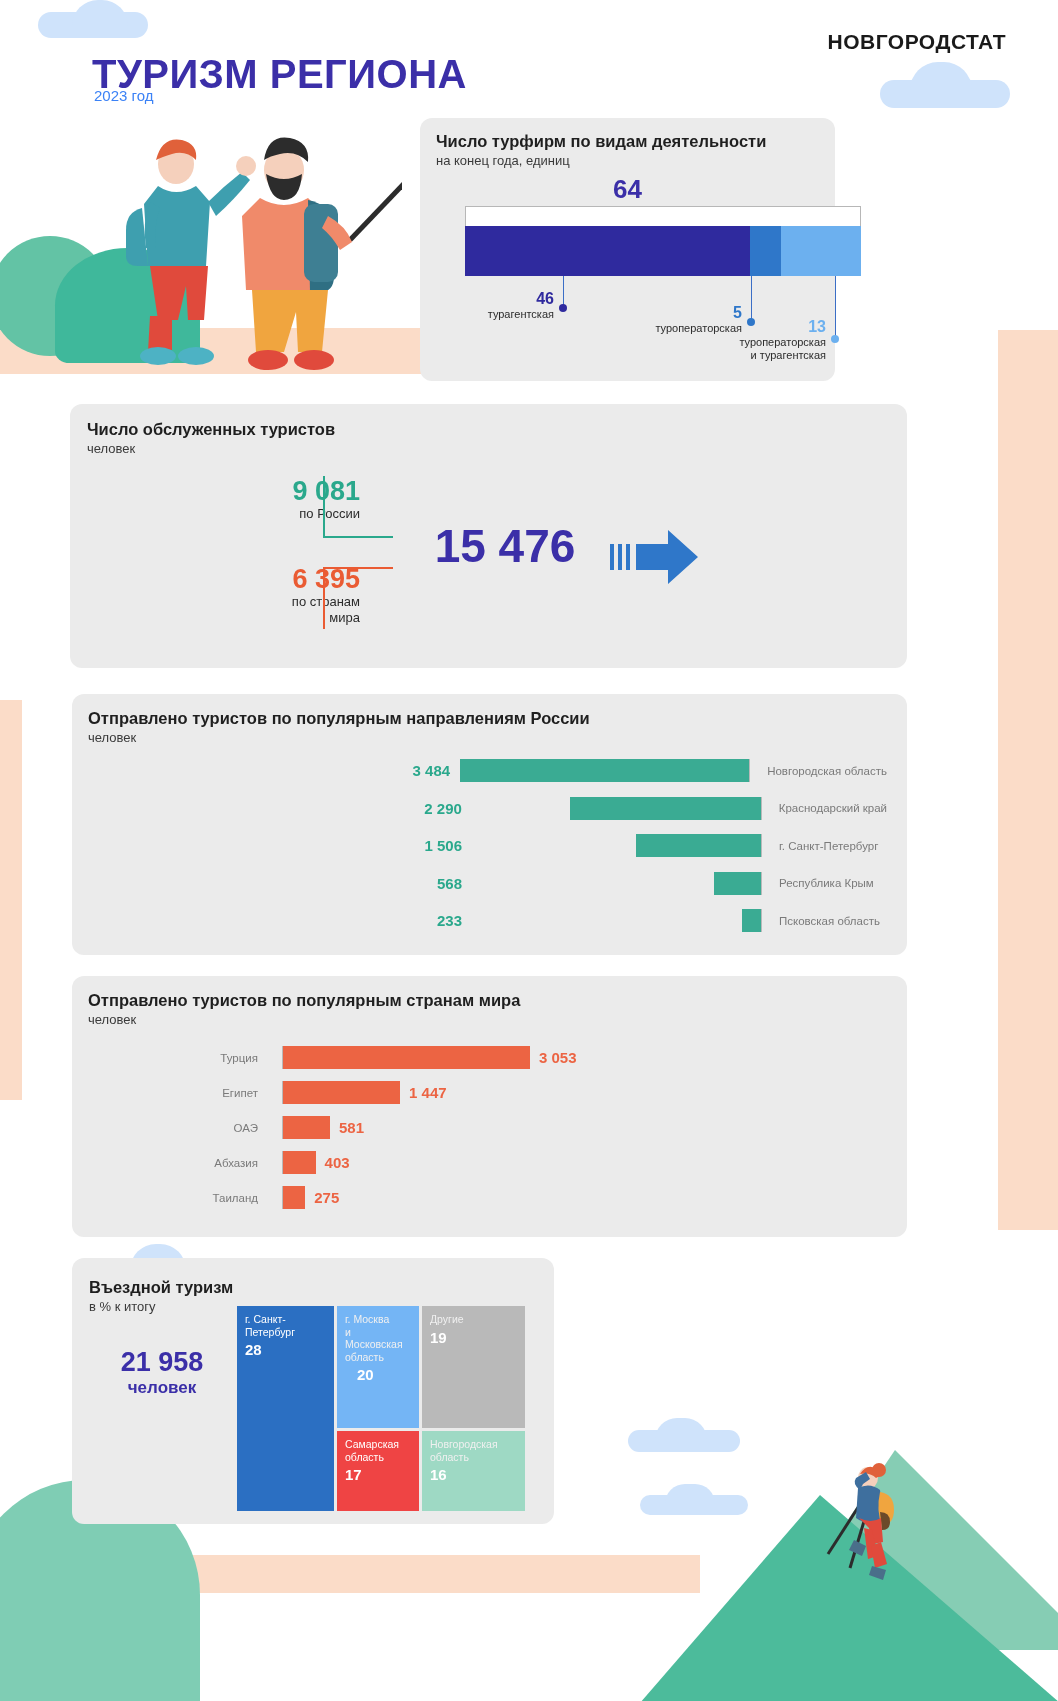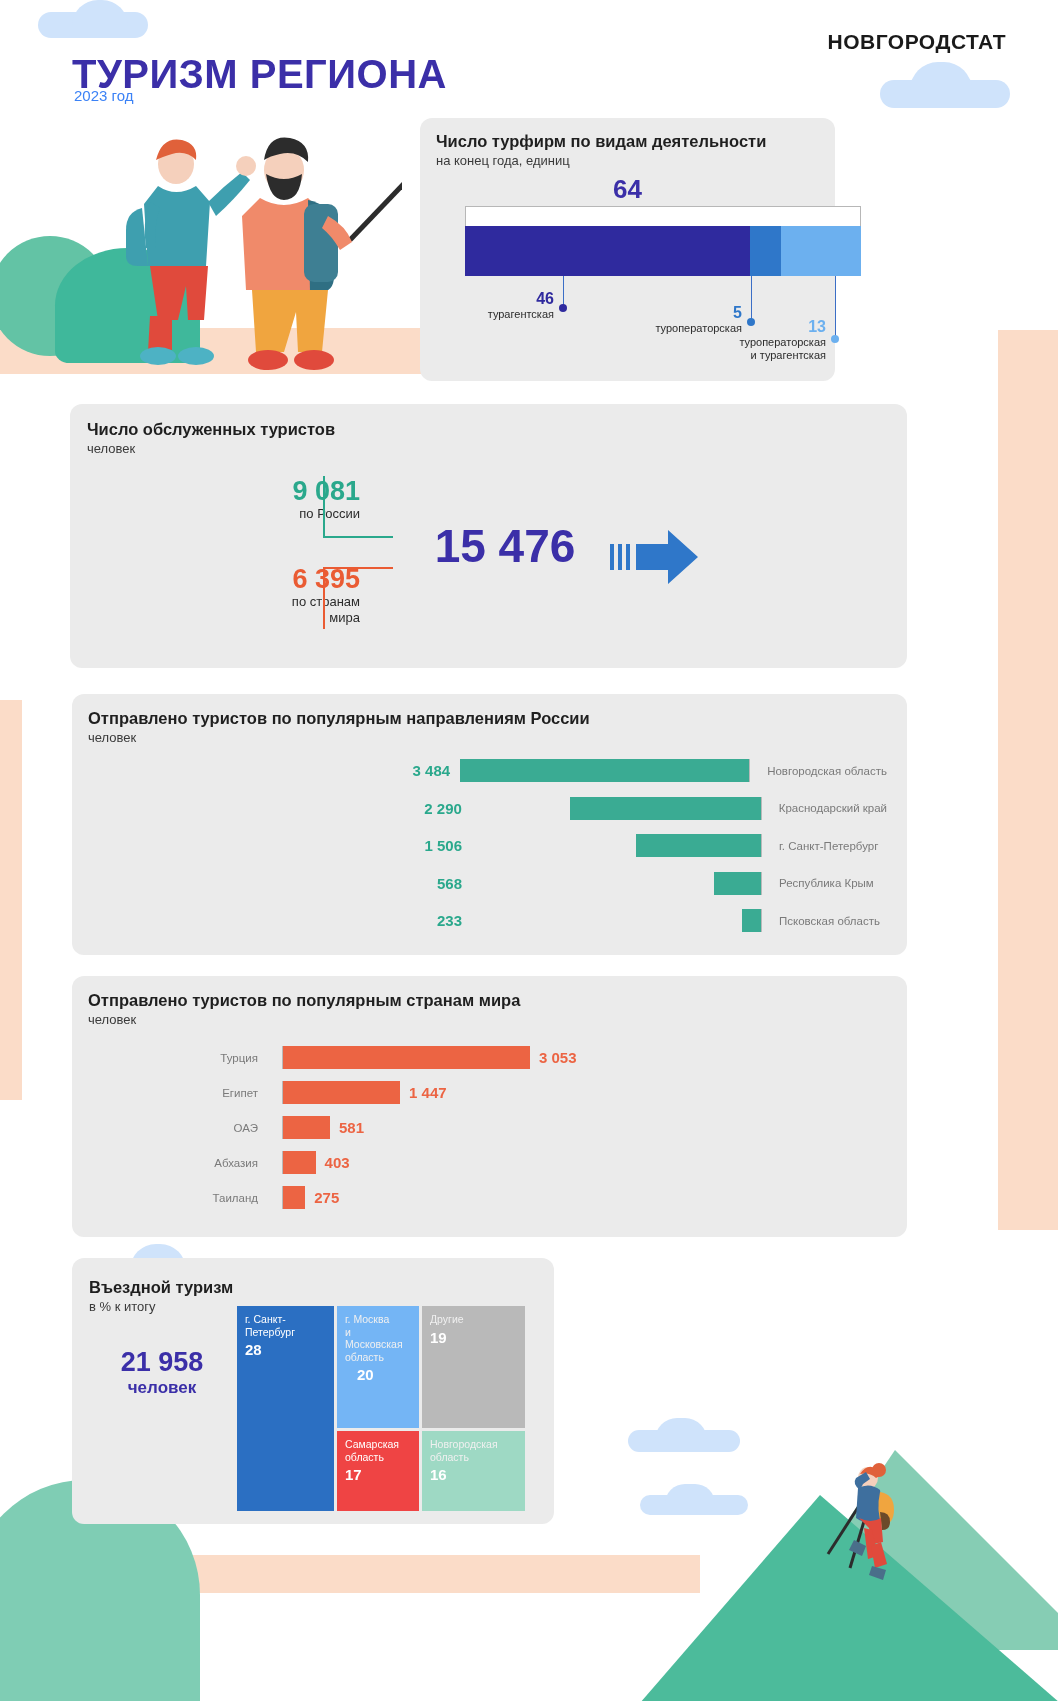--- a/index.html
+++ b/index.html
@@ -58,21 +58,21 @@
   .mountain-front {
     position: absolute; left: 640px; top: 1495px;
     width: 0; height: 0;
     border-left: 180px solid transparent;
     border-right: 240px solid transparent;
     border-bottom: 208px solid #4cbb9b;
     z-index: 0;
   }
 
   
-  .header { position: absolute; z-index: 5; }
+  .header { position: absolute; z-index: 5; margin-left: 20px; }
   .title {
     left: 72px; top: 52px;
     font-size: 40px; font-weight: bold; color: #3b2fa8; letter-spacing: .5px;
   }
   .subtitle { left: 74px; top: 87px; font-size: 15px; color: #3b82f6; }
   .brand {
     right: 52px; top: 30px;
     font-size: 21px; font-weight: bold; color: #1a1a1a; letter-spacing: .5px;
   }
 

